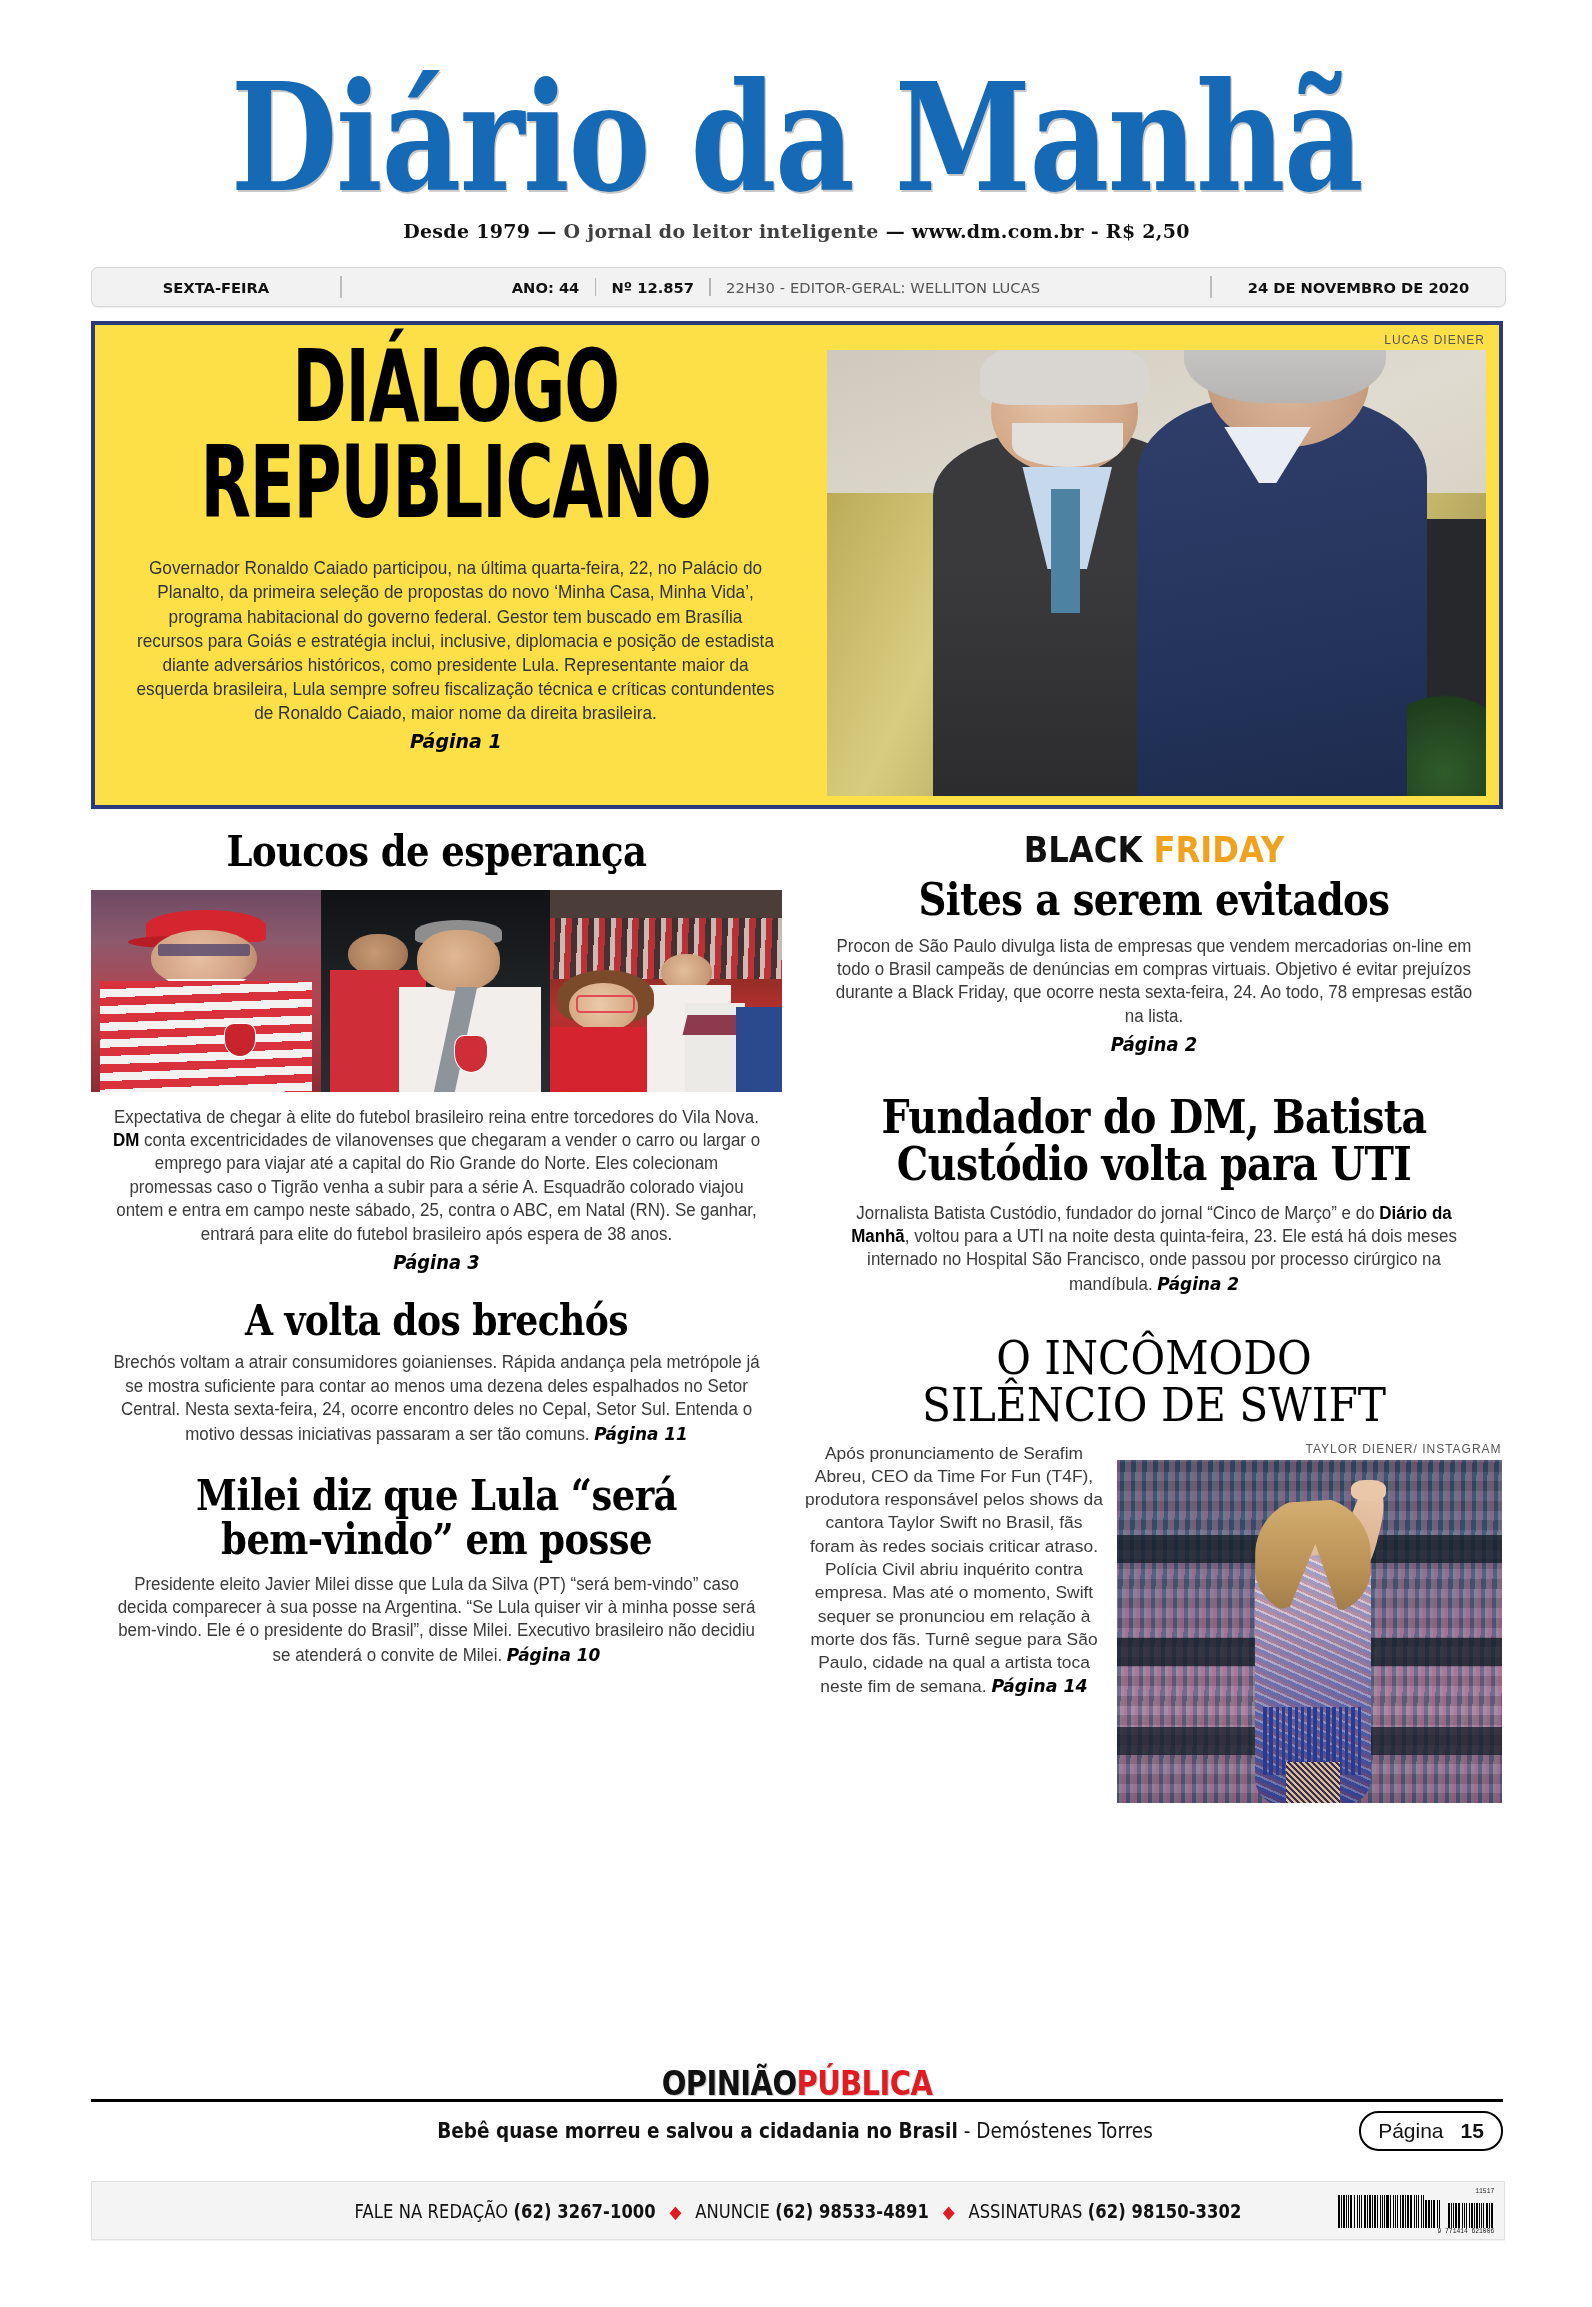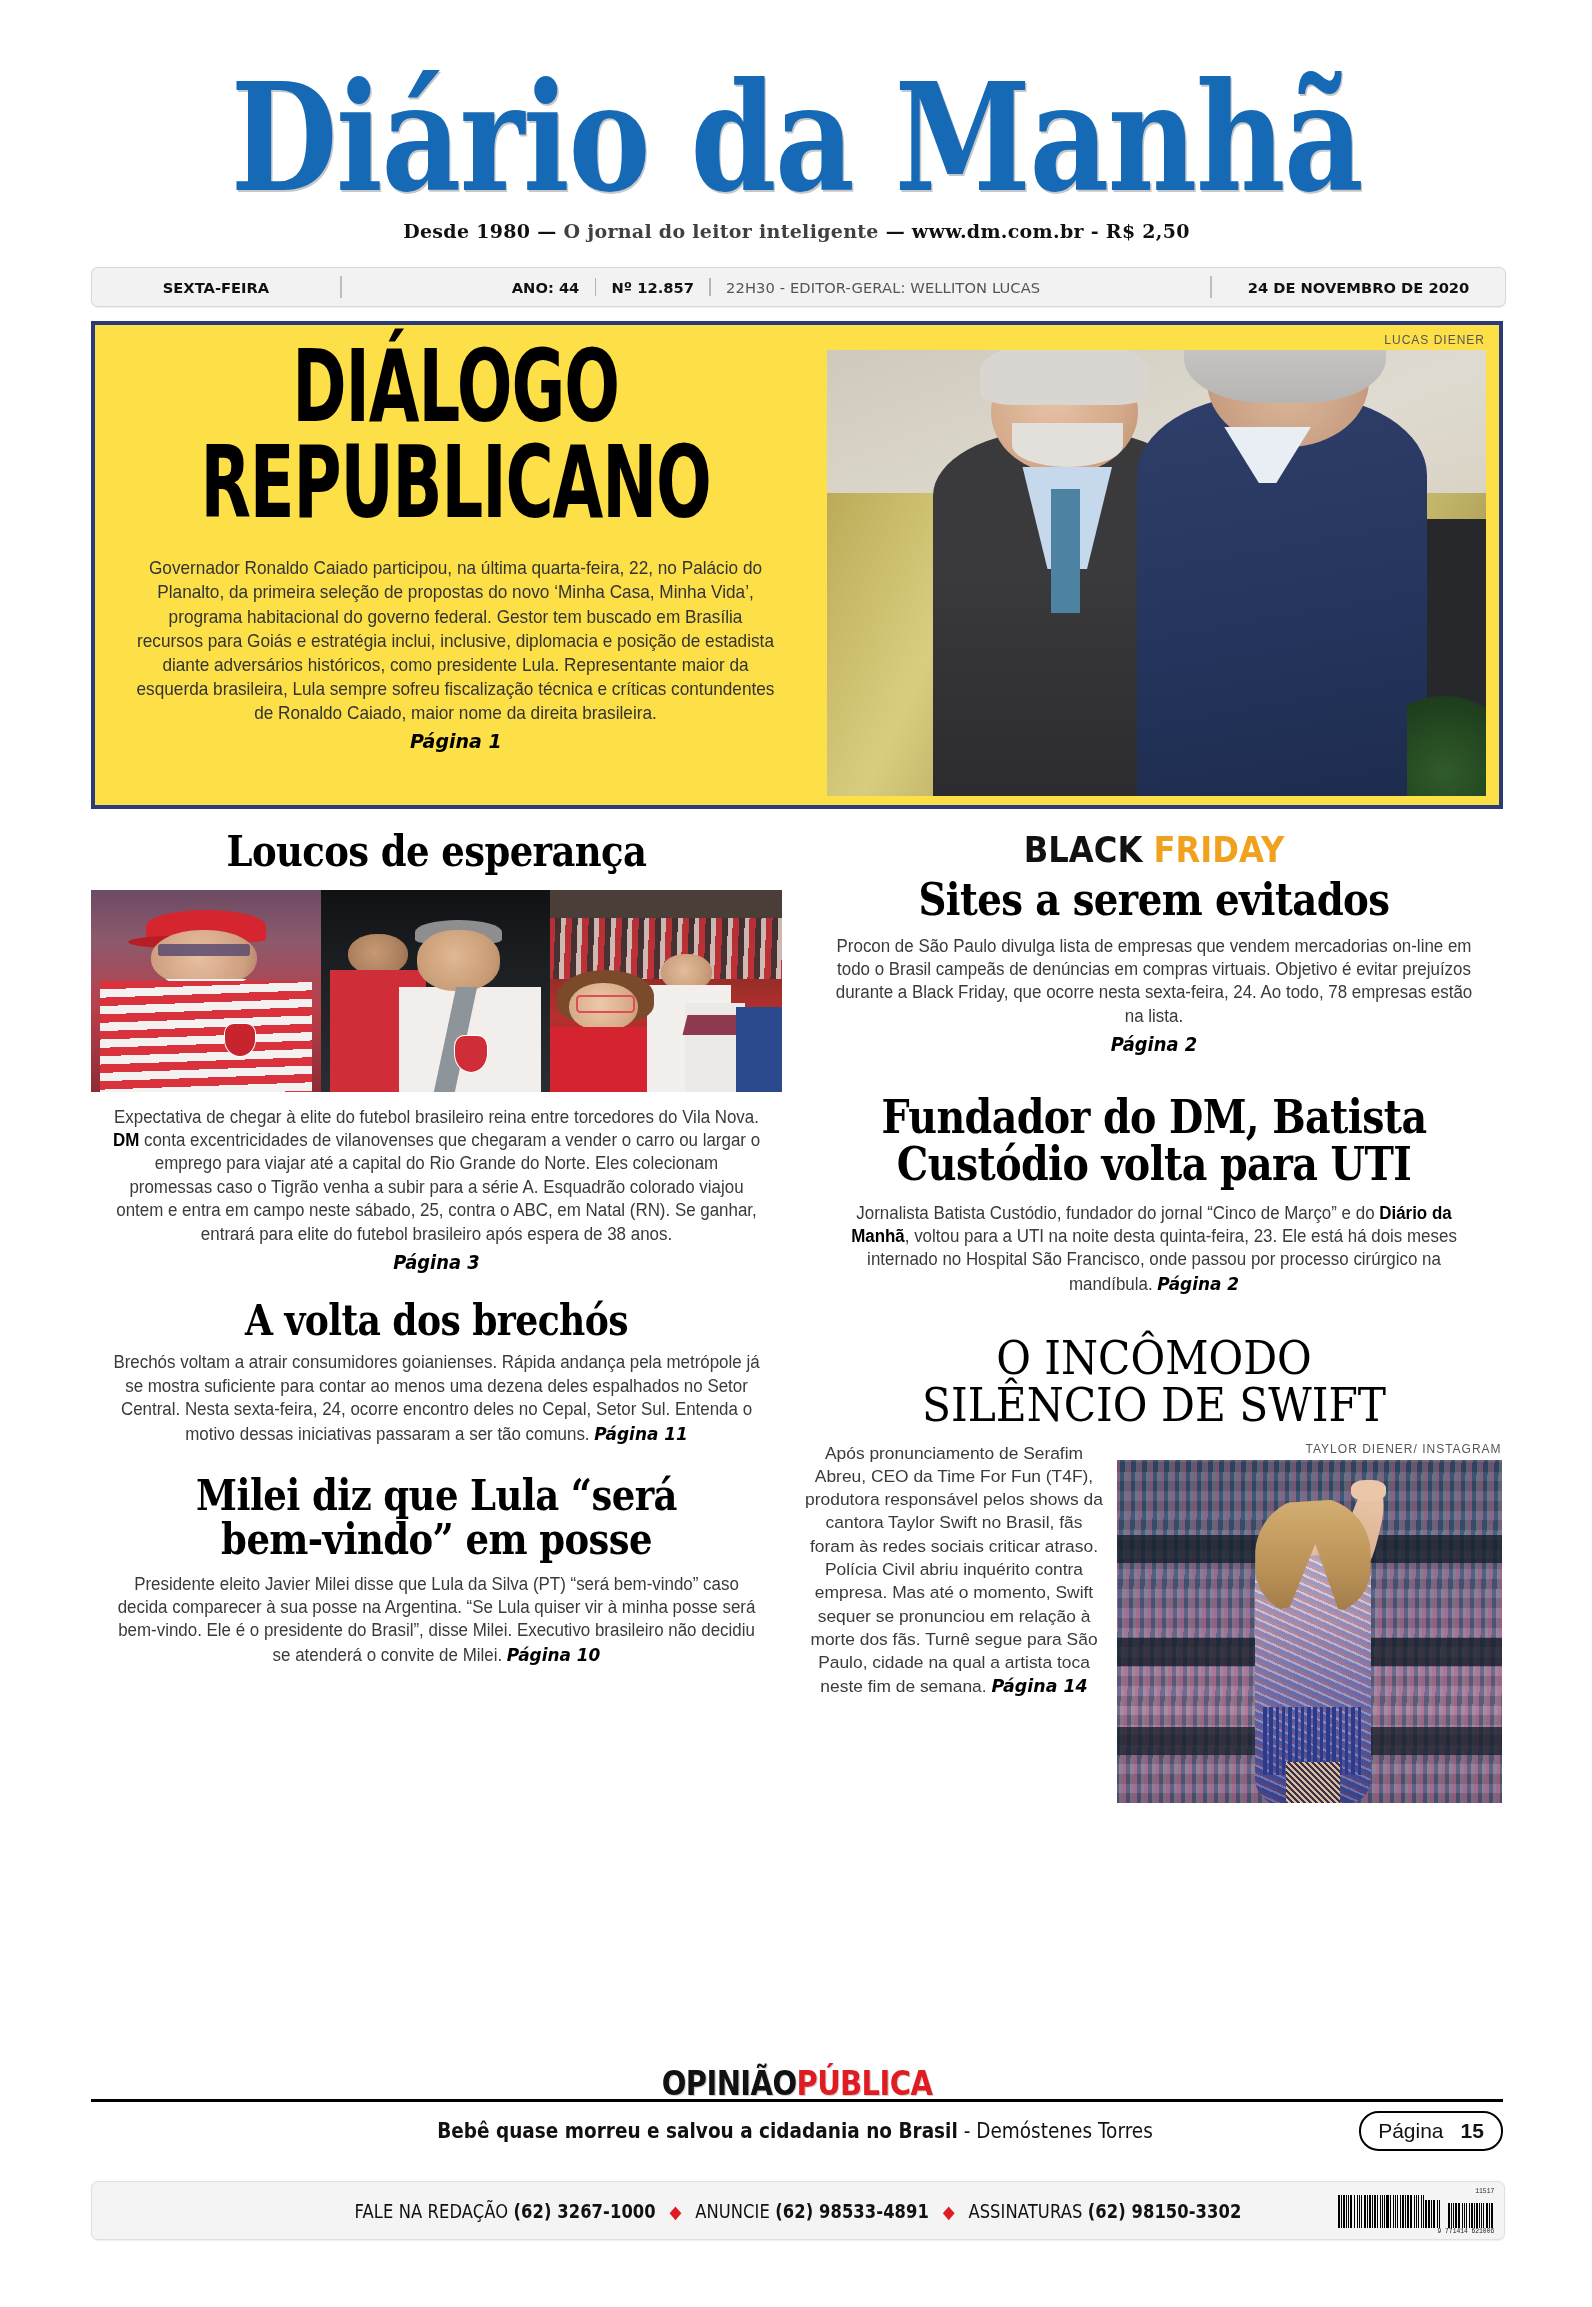--- a/index.html
+++ b/index.html
@@ -135,21 +135,21 @@
   .op-badge{
     width:140px;height:36px;border:2.8px solid #000;border-radius:19.5px;
     display:flex;align-items:center;justify-content:center;
     font-size:21px;font-family:"Liberation Sans", sans-serif;margin-left:-140px;
   }
   .op-badge .num{font-weight:bold;margin-left:17px;text-align:right;}
 
   
   .footer{
     position:absolute;left:91px;top:2181px;width:1412px;height:57px;
-    background:#f4f4f4;border:0.7px solid #e0e0e0;border-radius:7px;
+    background:#f4f4f4;border:0.7px solid #e0e0e0;border-radius:1px;
     display:flex;align-items:center;box-shadow:0 0.7px 1.4px rgba(0,0,0,.07);
   }
   .footer .contacts{
     flex:1;text-align:center;font-family:"DejaVu Sans", sans-serif;font-size:19px;
     transform:scaleX(0.86);transform-origin:center;letter-spacing:0.1px;
   }
   .footer .contacts .bold{font-weight:bold;}
   .dia{color:#e01b22;font-size:18px;margin:0 9.8px;}
   .barcode{
     position:absolute;right:9.8px;top:5.6px;width:150px;height:46px;
@@ -258,21 +258,21 @@
     background:repeating-linear-gradient(45deg,#3c3144 0 2.1px,#d9bca4 2.1px 4.2px);}
 </style>
 </head>
 <body>
 
 <div class="page">
 
   <div class="masthead">
     <div class="title">Diário da Manhã</div>
     <div class="tagline">
-      <span>Desde 1980 — </span><span class="red">O jornal do leitor inteligente</span><span> — www.dm.com.br - R$ 2,50</span>
+      <span>Desde 1979 — </span><span class="red">O jornal do leitor inteligente</span><span> — www.dm.com.br - R$ 2,50</span>
     </div>
   </div>
 
   <div class="infobar">
     <div class="seg s1">SEXTA-FEIRA</div>
     <div class="divider"></div>
     <div class="seg s2">
       <span>ANO: 44</span>
       <span class="vline"></span>
       <span>Nº 12.857</span>

